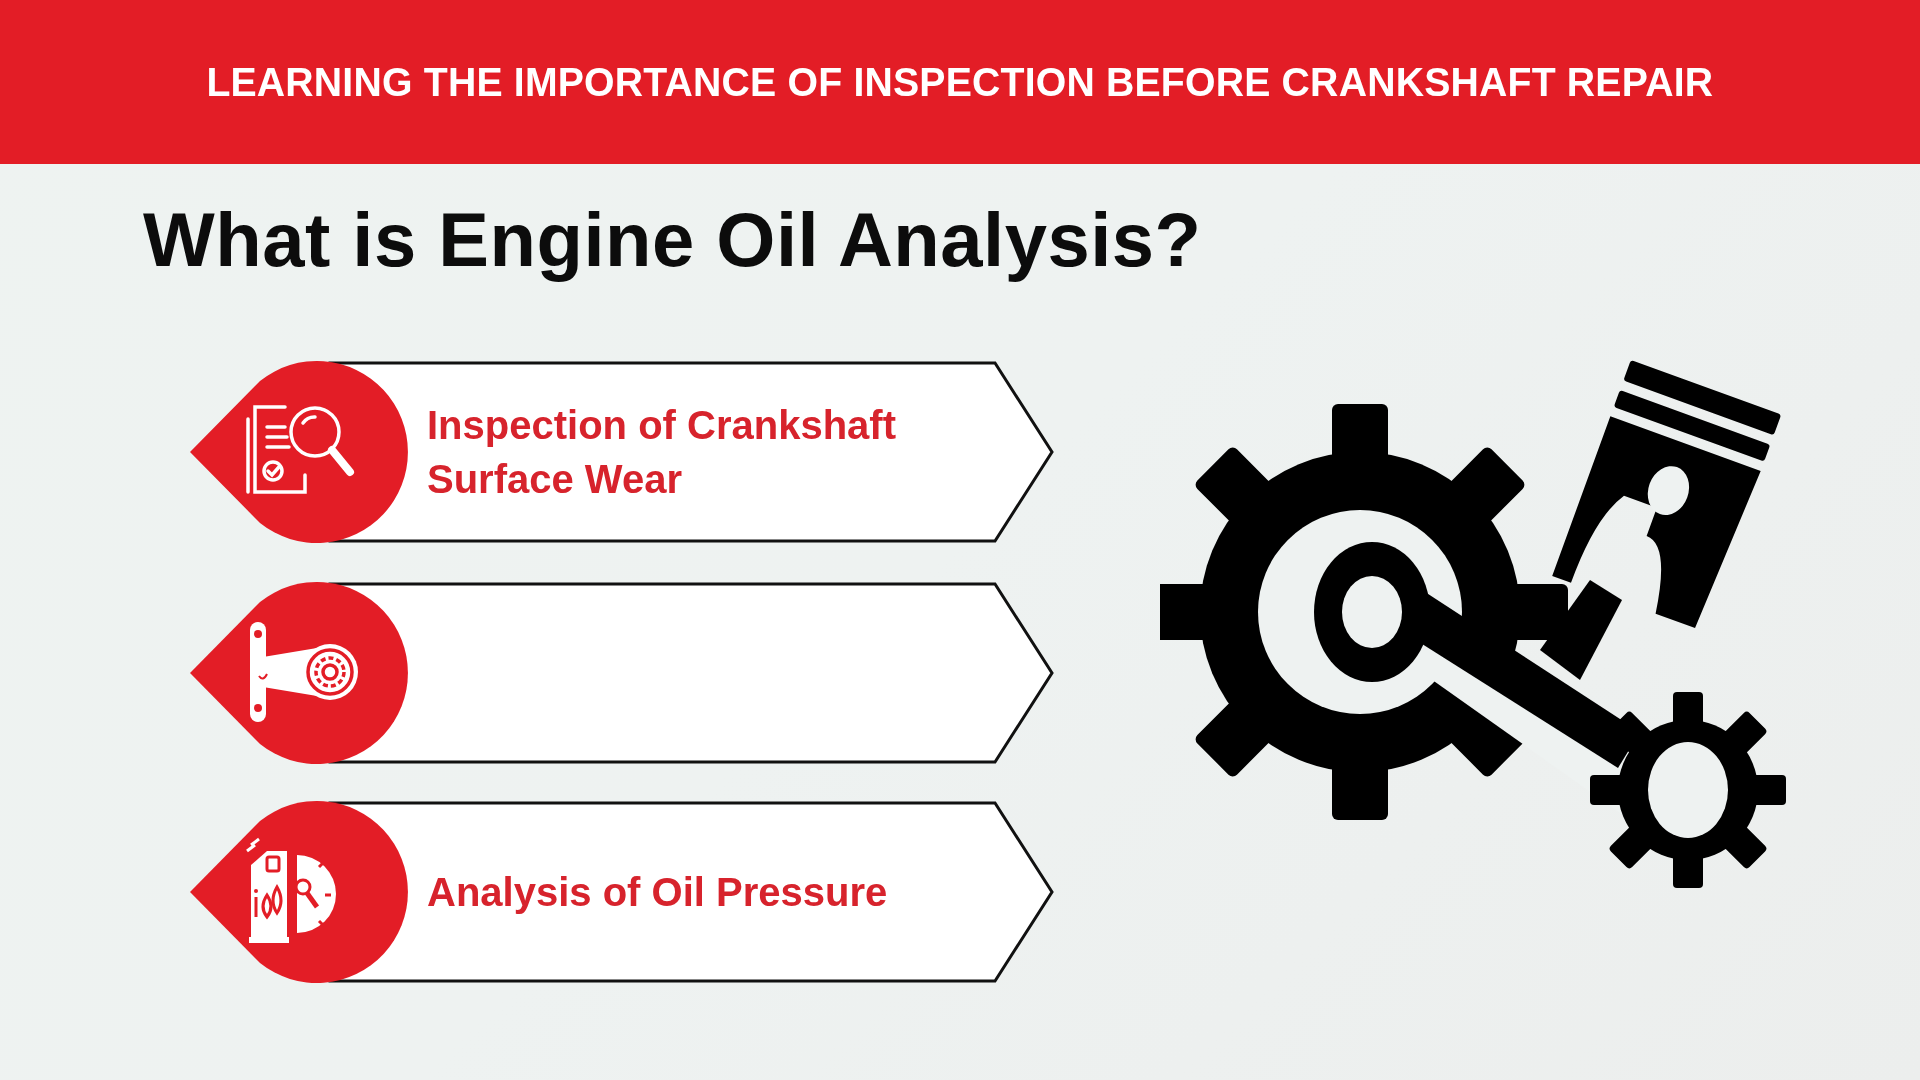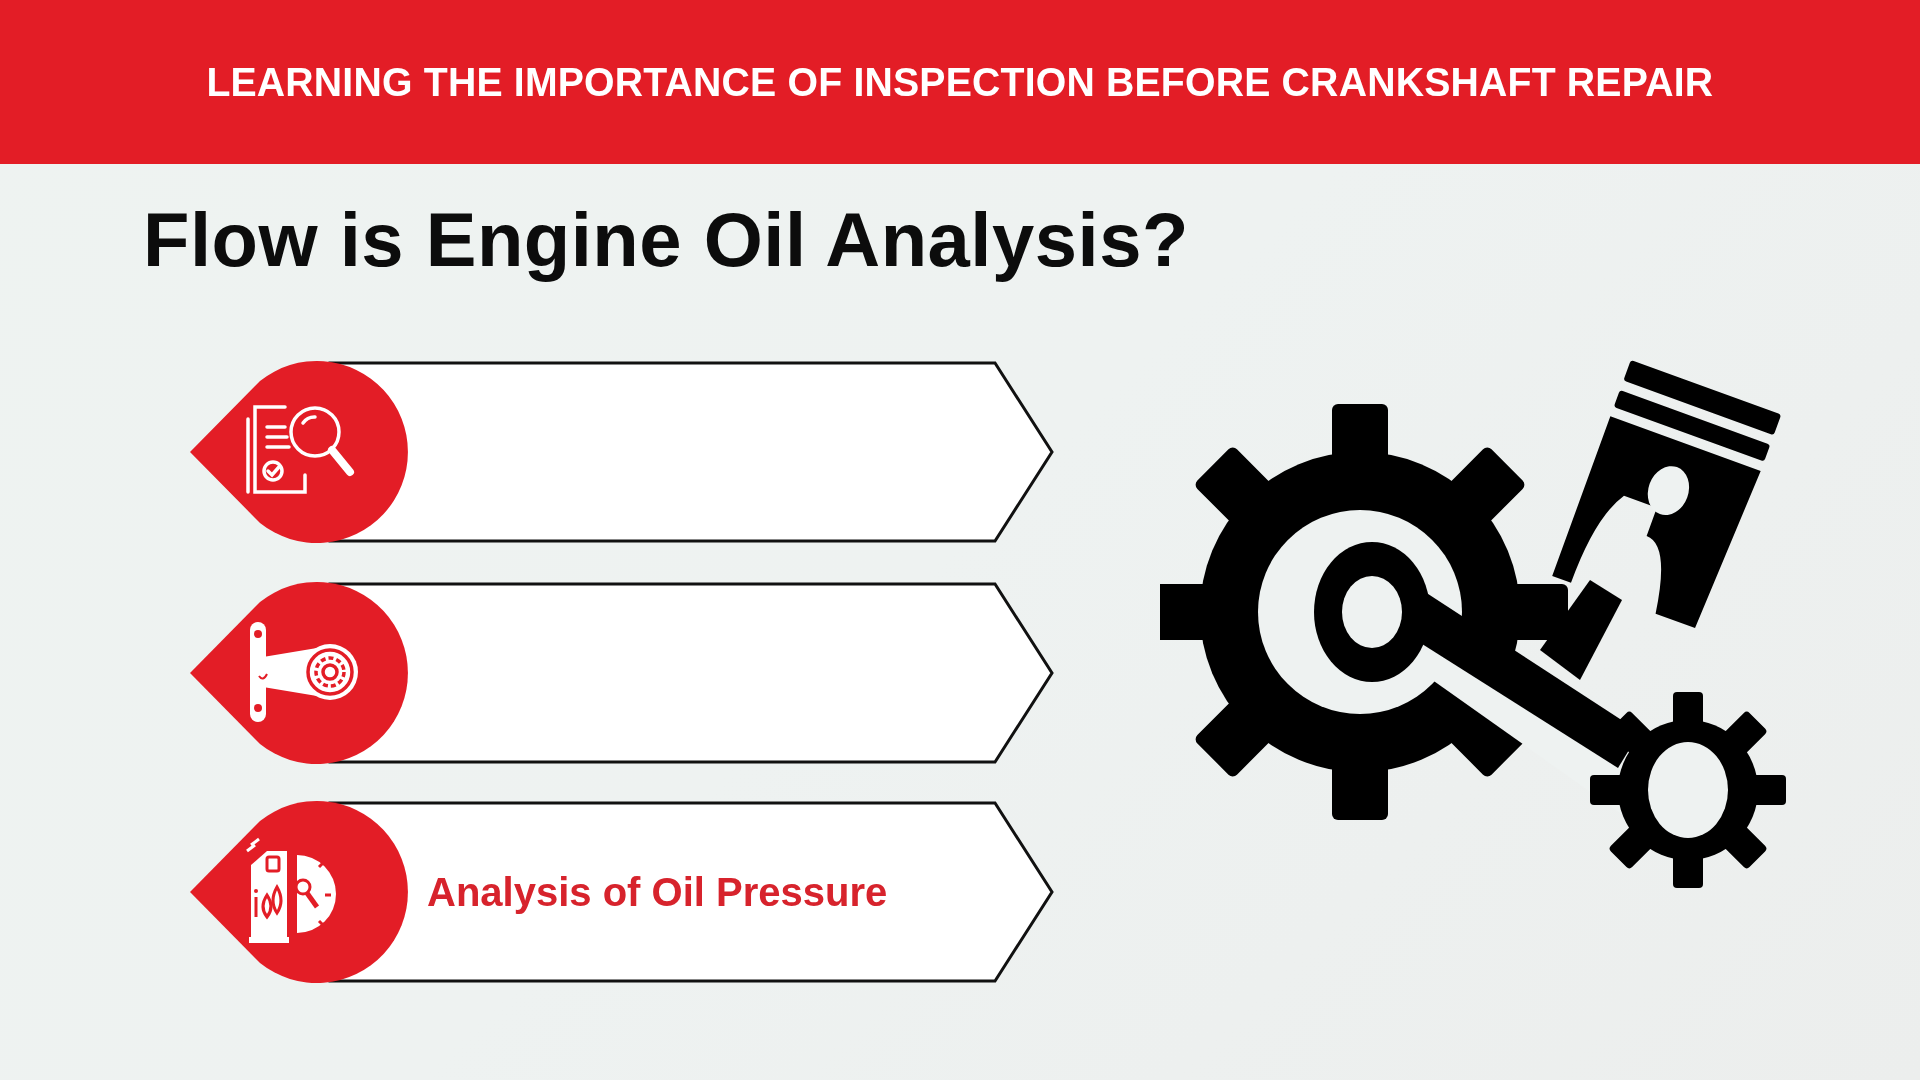--- a/index.html
+++ b/index.html
@@ -39,41 +39,45 @@
     position:absolute; left:1160px; top:350px; width:650px; height:540px;
   }
 </style>
 </head>
 <body>
 
 <header class="banner">
   <div class="banner-title">LEARNING THE IMPORTANCE OF INSPECTION BEFORE CRANKSHAFT REPAIR</div>
 </header>
 
-<h1 class="page-title">Flow is Engine Oil Analysis?</h1>
+<h1 class="page-title">What is Engine Oil Analysis?</h1>
 
 <div class="card" style="top:361px;">
   <svg class="frame" width="866" height="182" viewBox="0 0 866 182">
     <path d="M 140 2 L 805 2 L 862 91 L 805 180 L 140 180 Z" fill="#ffffff" stroke="#111111" stroke-width="3"></path>
     <path d="M 0 91 L 70 20 A 91 91 0 1 1 70 162 Z" fill="#e31d26"></path>
   </svg>
   <svg class="badge-icon" viewBox="0 0 120 110">
     <g fill="none" stroke="#ffffff" stroke-width="3.5" stroke-linecap="round">
       <line x1="3" y1="22" x2="3" y2="95"></line>
       <polyline points="60,78 60,95 10,95 10,10 40,10"></polyline>
       <line x1="22" y1="30" x2="40" y2="30"></line>
       <line x1="22" y1="40" x2="42" y2="40"></line>
       <line x1="22" y1="50" x2="44" y2="50"></line>
       <circle cx="28" cy="74" r="9"></circle>
       <polyline points="23,74 27,78 34,70"></polyline>
       <circle cx="70" cy="35" r="24"></circle>
       <path d="M 58 26 A 14 14 0 0 1 70 20"></path>
       <line x1="87" y1="53" x2="105" y2="75" stroke-width="8"></line>
     </g>
   </svg>
+  <div class="label">
+    <span>Inspection of Crankshaft</span>
+    <span>Surface Wear</span>
+  </div>
 </div>
 
 <div class="card" style="top:582px;">
   <svg class="frame" width="866" height="182" viewBox="0 0 866 182">
     <path d="M 140 2 L 805 2 L 862 91 L 805 180 L 140 180 Z" fill="#ffffff" stroke="#111111" stroke-width="3"></path>
     <path d="M 0 91 L 70 20 A 91 91 0 1 1 70 162 Z" fill="#e31d26"></path>
   </svg>
   <svg class="badge-icon" viewBox="0 0 120 110">
     <g fill="none" stroke="#ffffff" stroke-width="3.5">
       <rect x="5" y="4" width="16" height="100" rx="8" fill="#ffffff" stroke="none"></rect>

